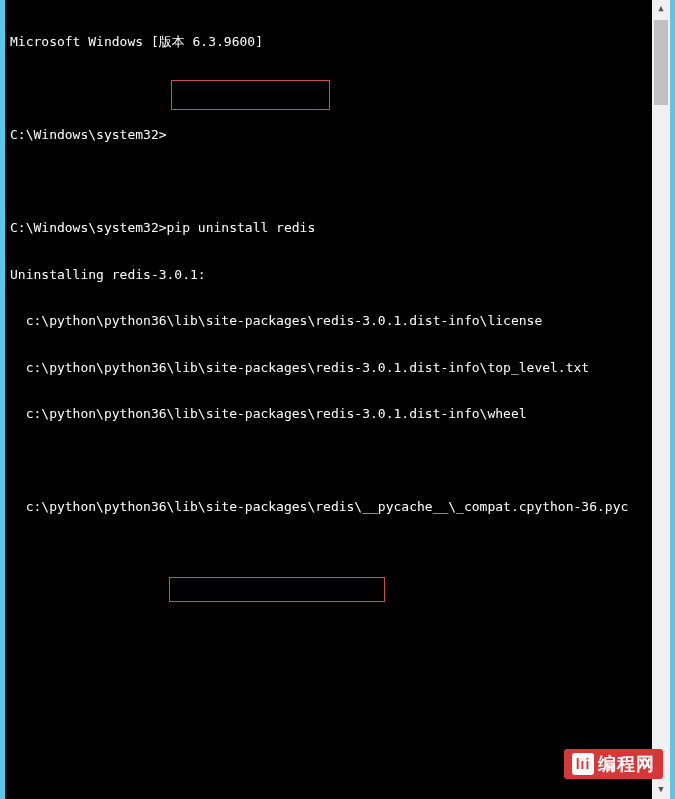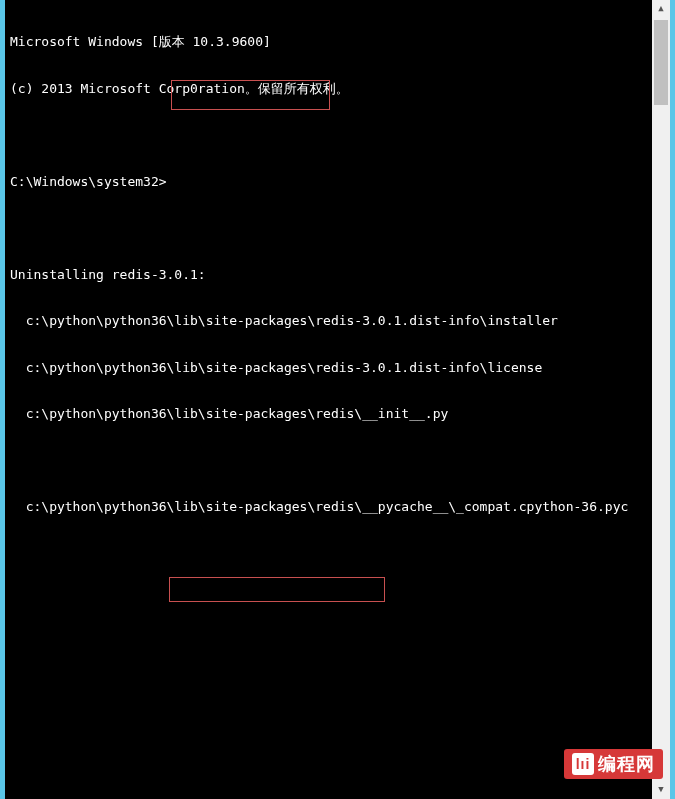--- a/index.html
+++ b/index.html
@@ -107,29 +107,29 @@
       align-items: center;
       justify-content: center;
       border-radius: 3px;
       font-size: 14px;
     }
   </style>
 </head>
 <body>
 
 <div class="terminal-container">
-  <span class="line">Microsoft Windows [版本 10.3.9600]</span>
-  <span class="line">(c) 2013 Microsoft Corp0ration。保留所有权利。</span>
+  <span class="line">Microsoft Windows [版本 6.3.9600]</span>
   <div class="blank-line"></div>
   <span class="line">C:\Windows\system32&gt;</span>
   <div class="blank-line"></div>
+  <span class="line"><span>C:\Windows\system32&gt;</span><span>pip uninstall redis</span></span>
   <span class="line">Uninstalling redis-3.0.1:</span>
-  <span class="line">  c:\python\python36\lib\site-packages\redis-3.0.1.dist-info\installer</span>
   <span class="line">  c:\python\python36\lib\site-packages\redis-3.0.1.dist-info\license</span>
-  <span class="line">  c:\python\python36\lib\site-packages\redis\__init__.py</span>
+  <span class="line">  c:\python\python36\lib\site-packages\redis-3.0.1.dist-info\top_level.txt</span>
+  <span class="line">  c:\python\python36\lib\site-packages\redis-3.0.1.dist-info\wheel</span>
   <div class="blank-line"></div>
   <span class="line">  c:\python\python36\lib\site-packages\redis\__pycache__\_compat.cpython-36.pyc</span>
   
   
   
   
   
   
   
   

